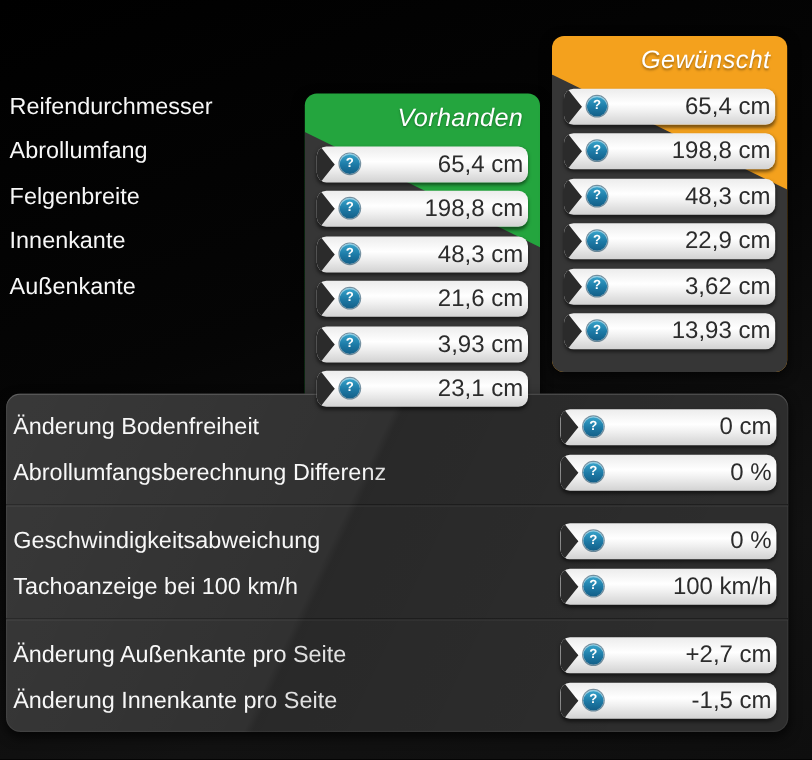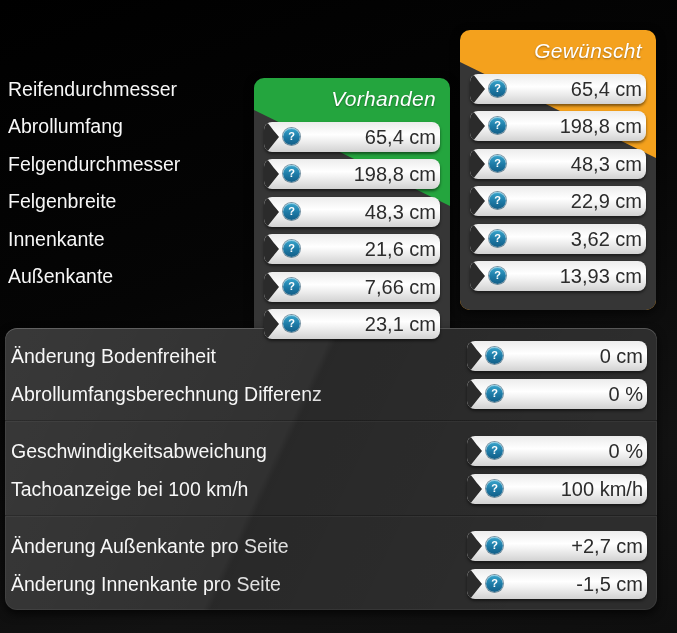--- a/index.html
+++ b/index.html
@@ -69,21 +69,20 @@
   .res-row .pill{width:180px;flex:0 0 180px;}
 </style>
 </head>
 <body>
 
 <div class="stage">
 
   <div class="row-labels">
     <div class="lbl">Reifendurchmesser</div>
     <div class="lbl">Abrollumfang</div>
-    <div class="lbl">Felgendurchmesser</div>
     <div class="lbl">Felgenbreite</div>
     <div class="lbl">Innenkante</div>
     <div class="lbl">Außenkante</div>
   </div>
 
   <div class="column" style="left: 254px; background-color: rgb(36, 165, 62); margin-top: 48px;">
     <div class="col-dark"></div>
     <div class="col-header">Vorhanden</div>
     <div class="col-pills">
       <div class="pill">
@@ -112,21 +111,21 @@
             <path d="M0,0 L3,0 C8,6.5 12,11.5 15,15 C12,18.5 8,23.5 3,30 L0,30 Z" fill="#2b2b2b"></path>
           </svg>
         <span class="qicon">?</span>
         <span class="pill-value">21,6 cm</span>
       </div>
       <div class="pill">
         <svg class="notch" viewBox="0 0 16 30" preserveAspectRatio="none">
             <path d="M0,0 L3,0 C8,6.5 12,11.5 15,15 C12,18.5 8,23.5 3,30 L0,30 Z" fill="#2b2b2b"></path>
           </svg>
         <span class="qicon">?</span>
-        <span class="pill-value">7,66 cm</span>
+        <span class="pill-value">3,93 cm</span>
       </div>
       <div class="pill">
         <svg class="notch" viewBox="0 0 16 30" preserveAspectRatio="none">
             <path d="M0,0 L3,0 C8,6.5 12,11.5 15,15 C12,18.5 8,23.5 3,30 L0,30 Z" fill="#2b2b2b"></path>
           </svg>
         <span class="qicon">?</span>
         <span class="pill-value">23,1 cm</span>
       </div>
     </div>
   </div>

